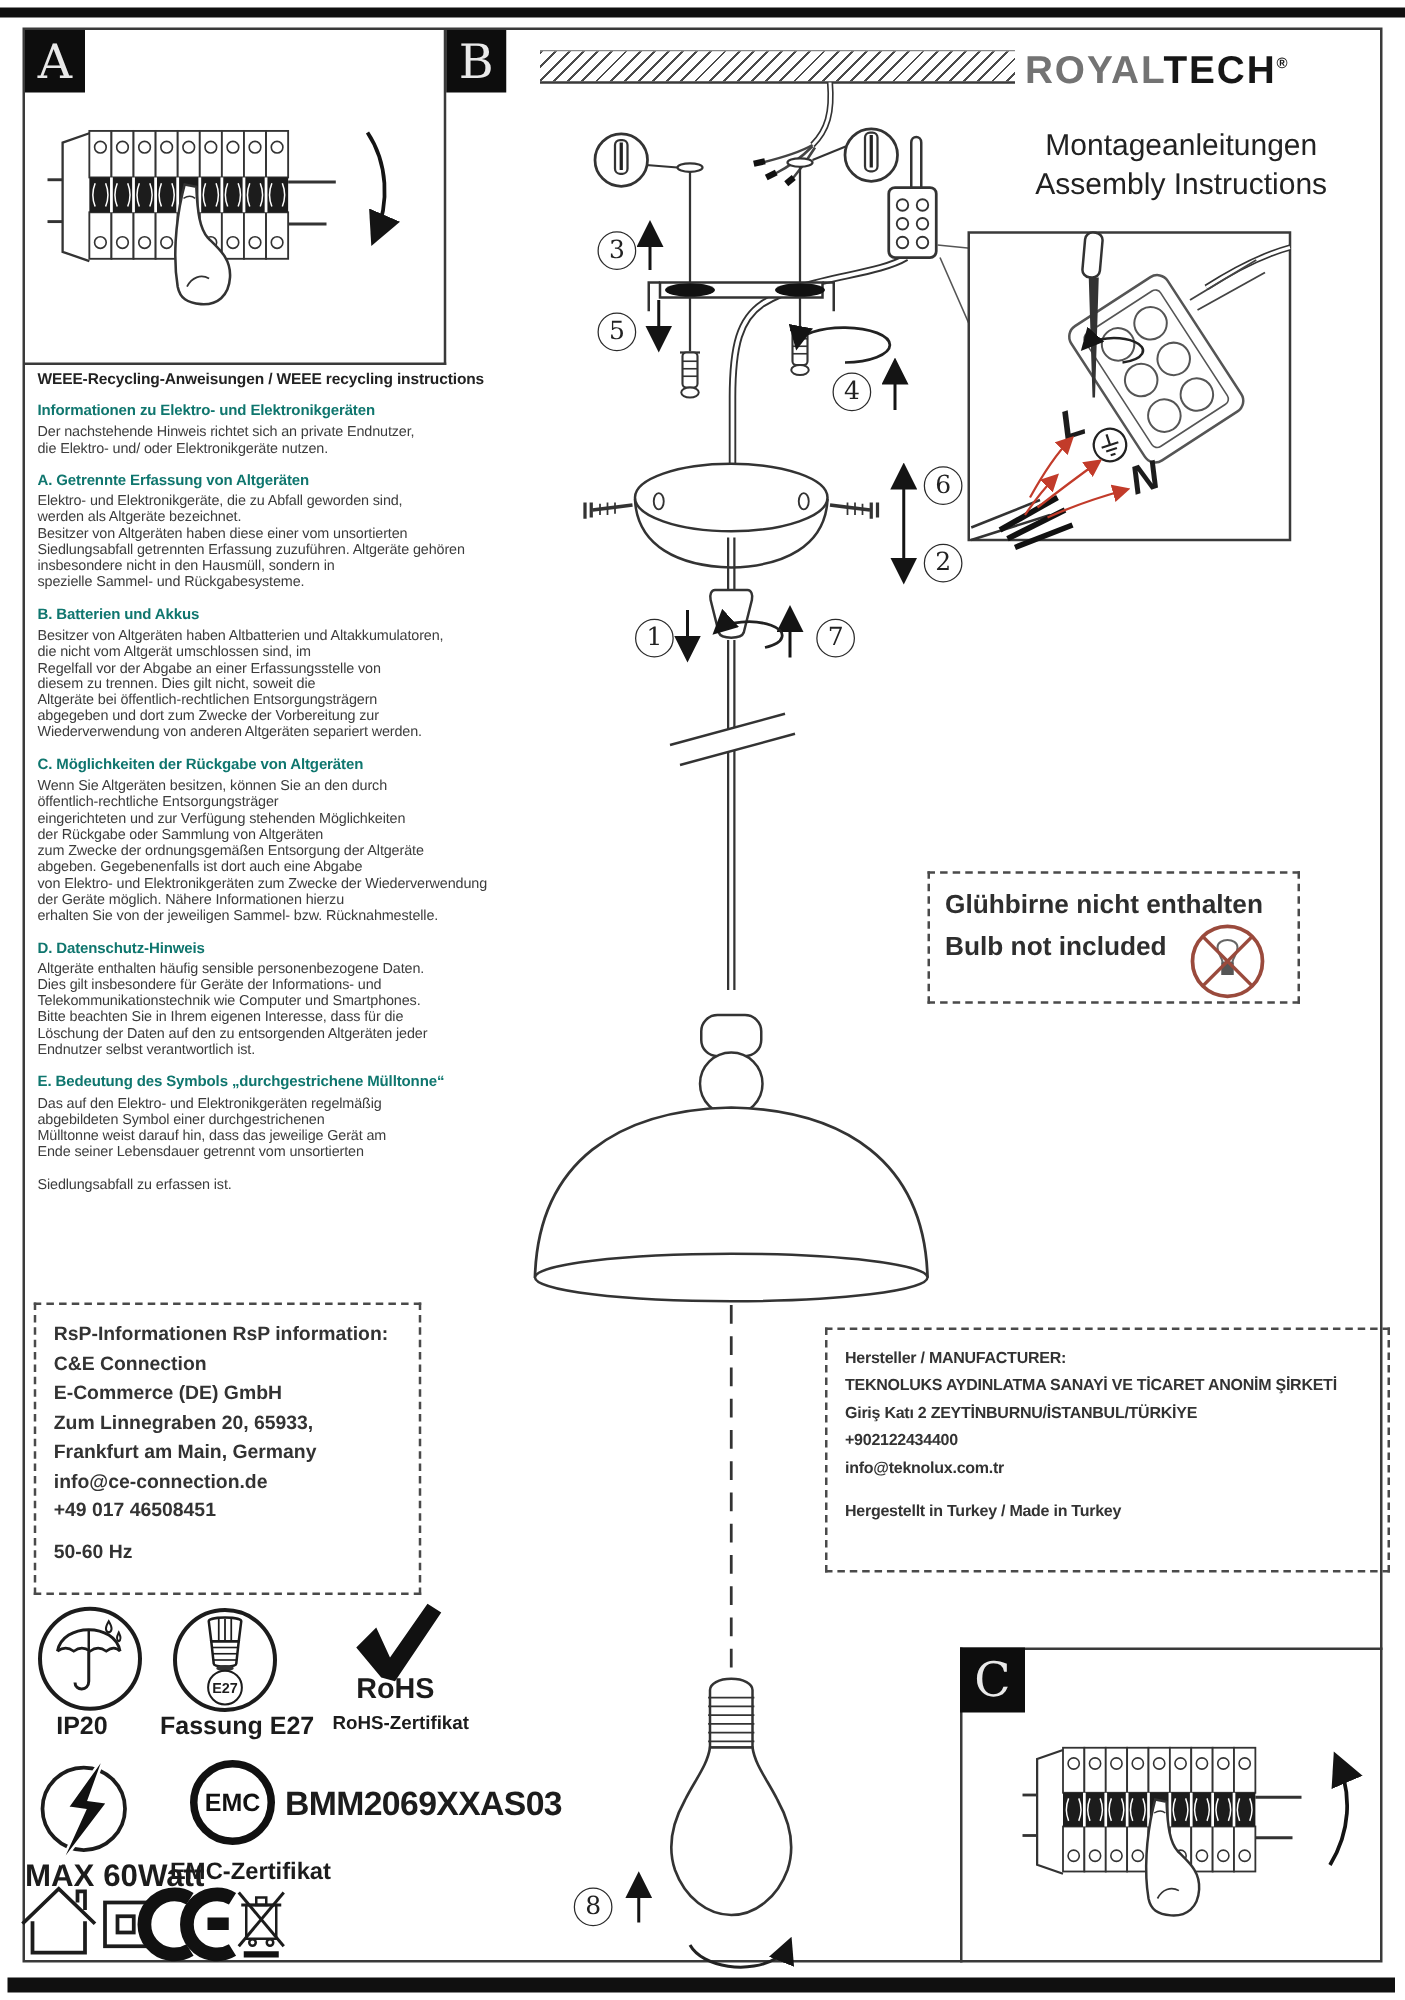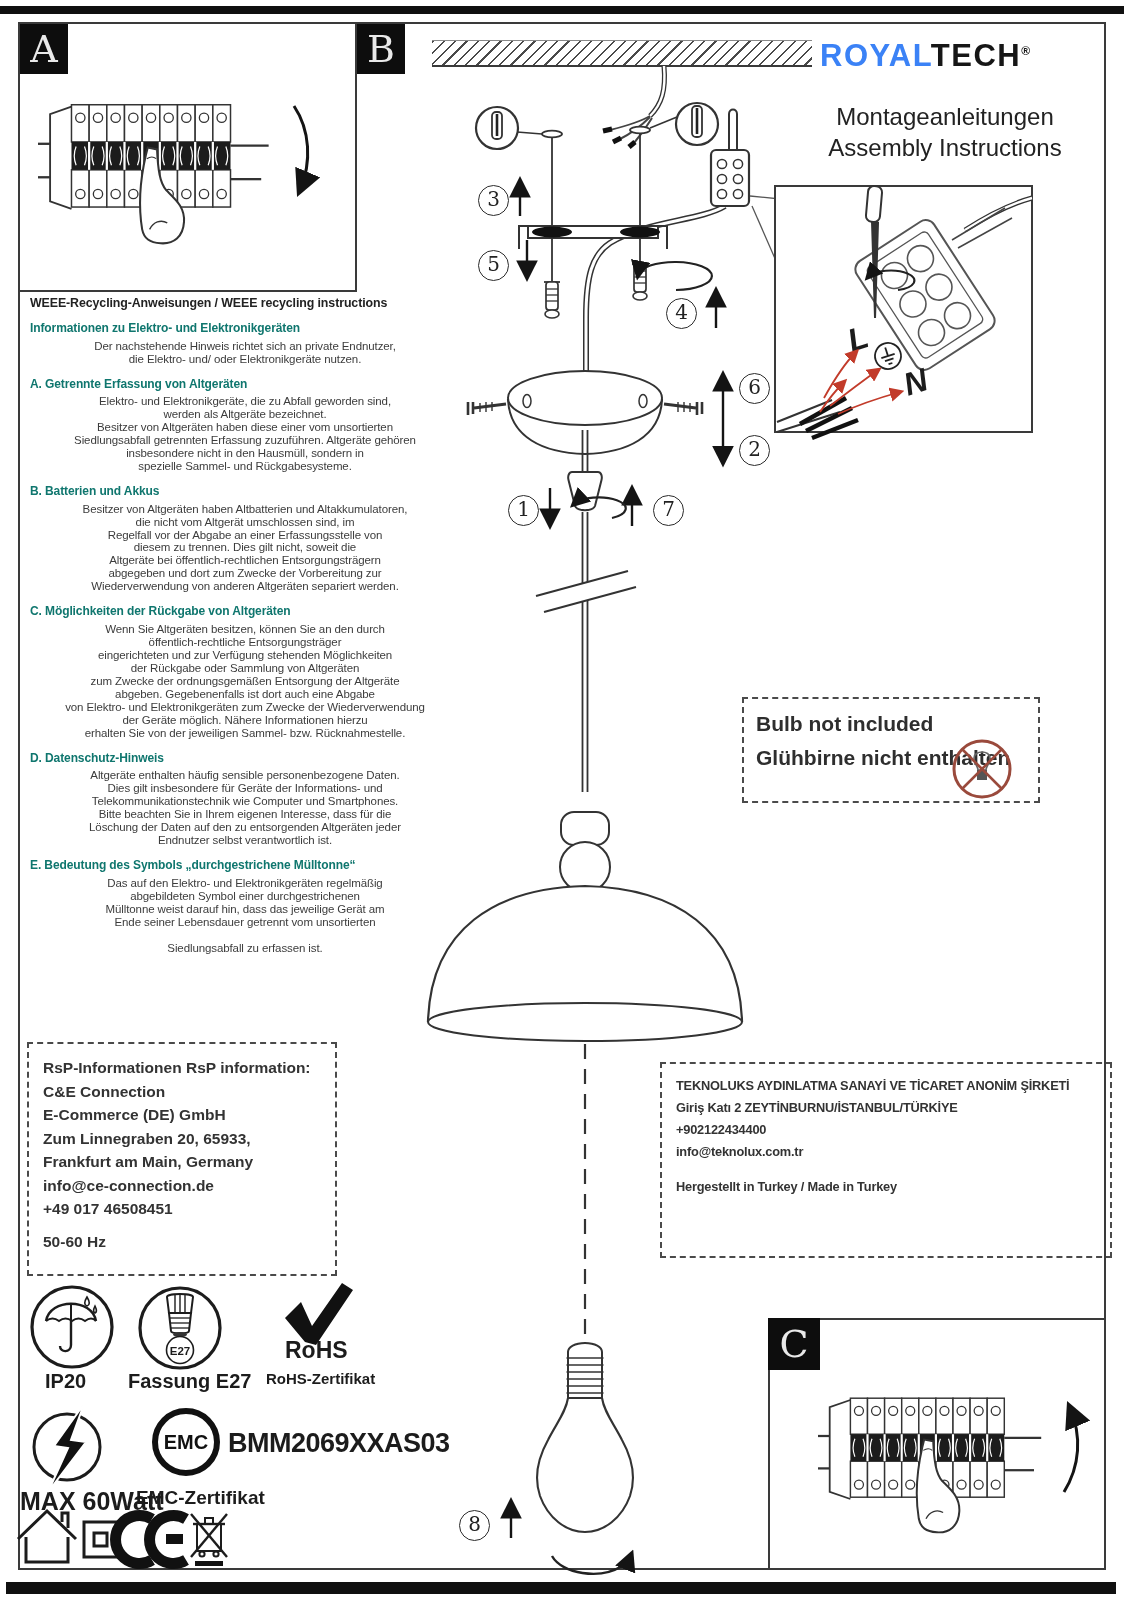--- a/index.html
+++ b/index.html
@@ -8,28 +8,28 @@
   .abs{position:absolute;}
   .bar{background:#101010;}
   .frame{border:2px solid #3a3a3a;}
   .panelA{border-right:2px solid #3a3a3a;border-bottom:2px solid #3a3a3a;}
   .panelC{border-left:2px solid #3a3a3a;border-top:2px solid #3a3a3a;}
   .plabel{background:#0d0d0d;color:#e9e9e9;font-family:"DejaVu Serif",serif;
           display:flex;align-items:center;justify-content:center;font-size:38px;}
   .hatch{background:repeating-linear-gradient(135deg,#4a4a4a 0 1.6px,transparent 1.6px 8px);
          border-top:1.5px solid #888;border-bottom:2.2px solid #3a3a3a;}
   .logo{font-weight:700;font-size:31px;letter-spacing:1.5px;white-space:nowrap;}
-  .logo .gold{color:#3b82f6;}
+  .logo .gold{color:#737373;}
   .logo .dark{color:#161616;}
   .logo sup{font-size:12px;color:#161616;}
   .subtitle{font-size:24px;line-height:1.28;text-align:center;color:#222;}
   .weee{width:430px;font-size:11.5px;line-height:1.13;color:#3c3c3c;letter-spacing:-0.1px;}
   .weee h1{font-size:12.4px;margin:0 0 2px 0;color:#222;}
   .weee h2{font-size:12px;margin:12px 0 4px 0;color:#0f766e;}
-  .weee p{margin:0;white-space:pre-line;text-align:center;}
+  .weee p{margin:0;white-space:pre-line;}
   .dashedbox{border:2px dashed #4a4a4a;background:transparent;}
   .rsp{padding:12px 14px;font-size:15.5px;font-weight:600;line-height:1.52;color:#333;}
   .rsp .gap{margin-top:9px;}
   .man{padding:11px 14px;font-size:12.8px;font-weight:700;line-height:1.72;color:#333;letter-spacing:-0.2px;}
   .man div{white-space:nowrap;}
   .man .gap{margin-top:13px;}
   .notice{padding:8px 12px;font-size:21px;font-weight:600;line-height:1.62;color:#2e2e2e;}
   .step{position:absolute;width:29px;height:29px;border:1.8px solid #2b2b2b;border-radius:50%;
         font-family:"DejaVu Serif",serif;font-size:20px;color:#222;text-align:center;line-height:27px;
         background:transparent;}
@@ -104,36 +104,37 @@
     <h2>E. Bedeutung des Symbols „durchgestrichene Mülltonne“</h2>
     <p>Das auf den Elektro- und Elektronikgeräten regelmäßig
  abgebildeten Symbol einer durchgestrichenen
 Mülltonne weist darauf hin, dass das jeweilige Gerät am
 Ende seiner Lebensdauer getrennt vom unsortierten
 
 Siedlungsabfall zu erfassen ist.</p>
   </div>
 
   <div class="abs dashedbox notice" style="left:742px;top:697px;width:270px;height:86px;">
+    <div>Glühbirne nicht enthalten</div>
     <div>Bulb not included</div>
-    <div>Glühbirne nicht enthalten</div>
   </div>
 
   <div class="abs dashedbox rsp" style="left:27px;top:1042px;width:278px;height:206px;">
     <div>RsP-Informationen RsP information:</div>
     <div>C&amp;E Connection</div>
     <div>E-Commerce (DE) GmbH</div>
     <div>Zum Linnegraben 20, 65933,</div>
     <div>Frankfurt am Main, Germany</div>
     <div>info@ce-connection.de</div>
     <div>+49 017 46508451</div>
     <div class="gap">50-60 Hz</div>
   </div>
 
   <div class="abs dashedbox man" style="left:660px;top:1062px;width:420px;height:170px;">
+    <div>Hersteller / MANUFACTURER:</div>
     <div>TEKNOLUKS AYDINLATMA SANAYİ VE TİCARET ANONİM ŞİRKETİ</div>
     <div>Giriş Katı 2 ZEYTİNBURNU/İSTANBUL/TÜRKİYE</div>
     <div>+902122434400</div>
     <div>info@teknolux.com.tr</div>
     <div class="gap">Hergestellt in Turkey / Made in Turkey</div>
   </div>
 
   <div class="step" style="left:478px;top:185px;">3</div>
   <div class="step" style="left:478px;top:250px;">5</div>
   <div class="step" style="left:666px;top:298px;">4</div>

